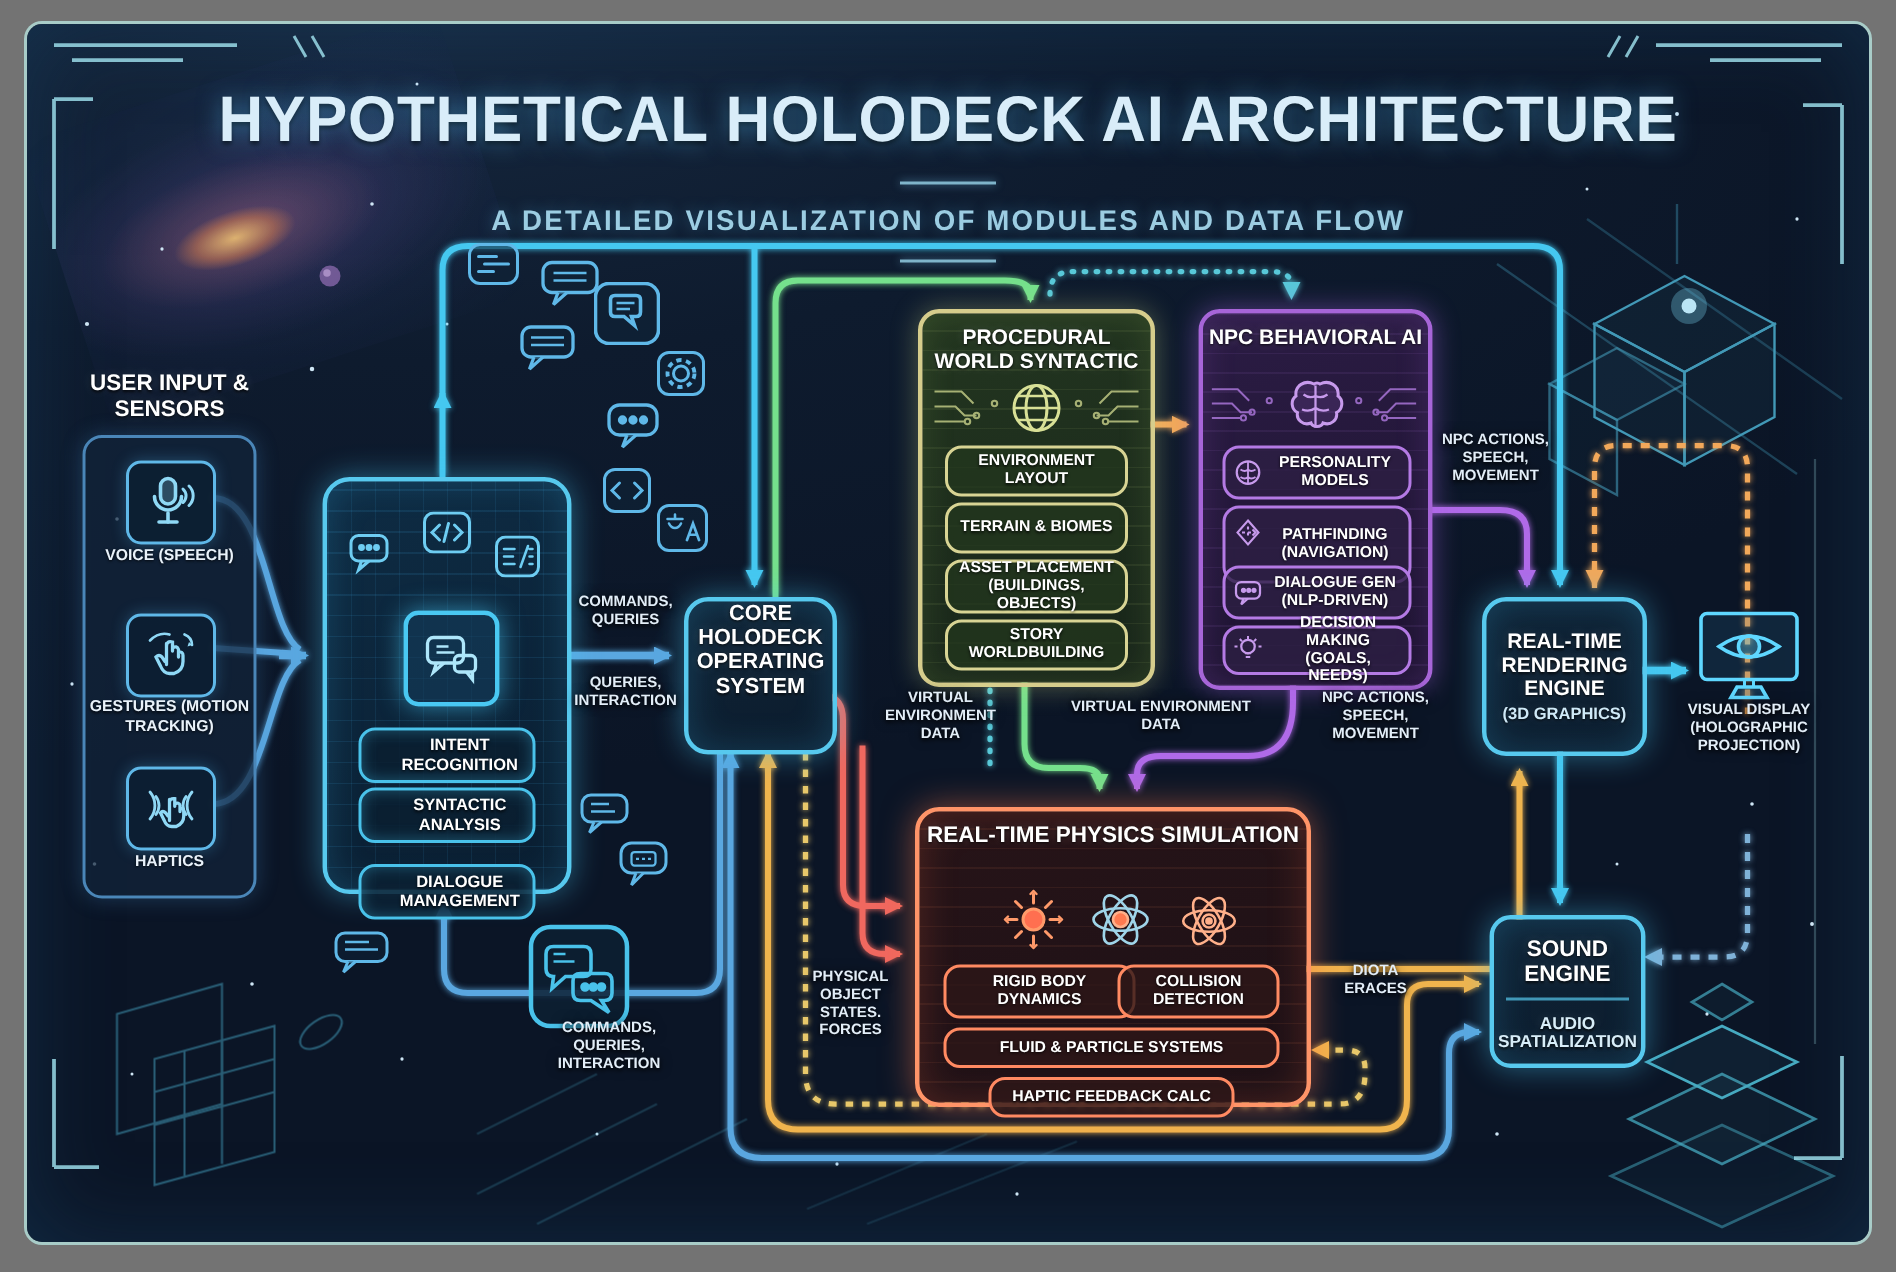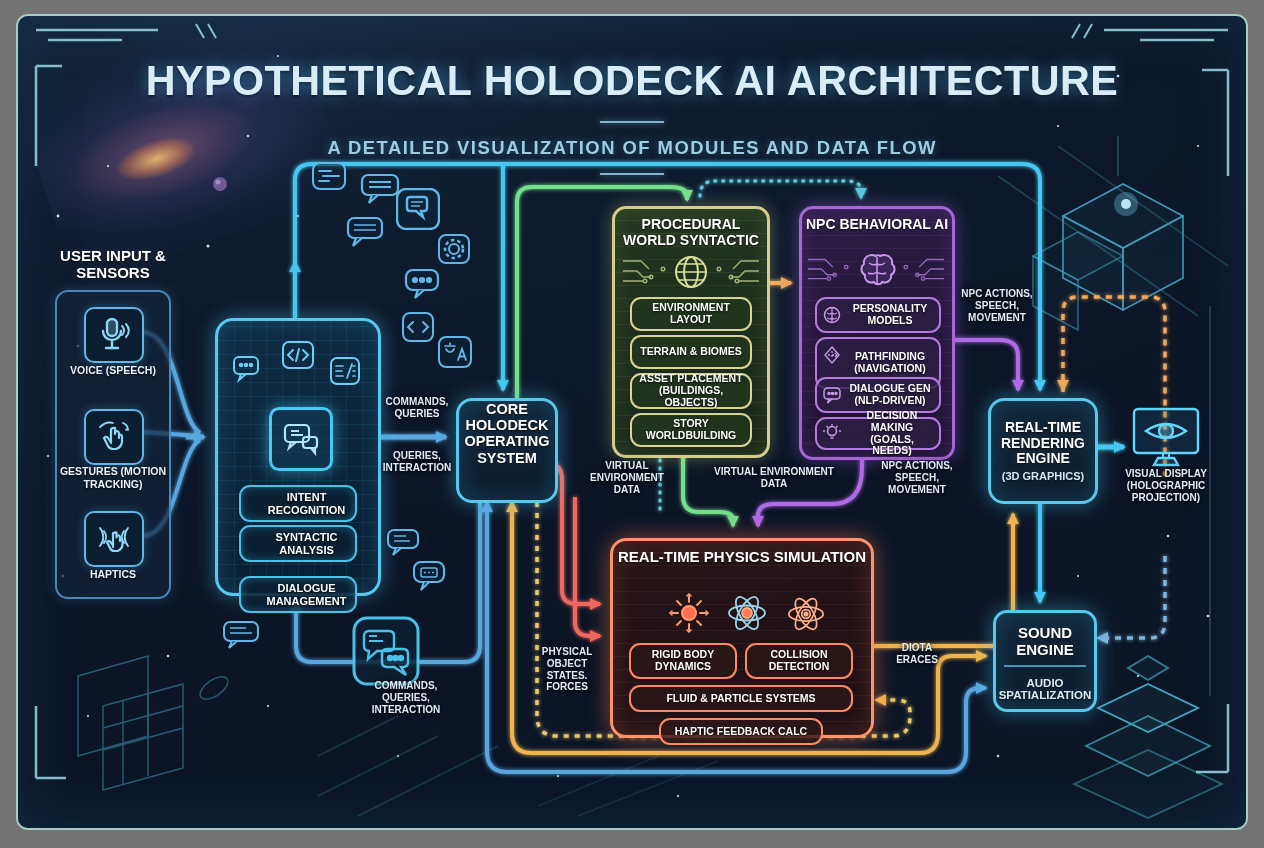--- a/index.html
+++ b/index.html
@@ -429,21 +429,21 @@
       </svg>
       <svg class="abs" style="left:172px;top:52px;" width="42" height="42" viewBox="0 0 44 44">
         <g stroke="#ffb08a" stroke-width="1.8" fill="none">
             <ellipse cx="22" cy="22" rx="18" ry="7.5"></ellipse>
             <ellipse cx="22" cy="22" rx="18" ry="7.5" transform="rotate(60 22 22)"></ellipse>
             <ellipse cx="22" cy="22" rx="18" ry="7.5" transform="rotate(120 22 22)"></ellipse>
             <circle cx="22" cy="22" r="4.5" fill="none"></circle>
             <circle cx="22" cy="22" r="1.8" fill="#ffb08a"></circle>
           </g>
       </svg>
-      <div class="pill opill" style="left:16px;top:102px;width:108px;height:36px;">RIGID BODY DYNAMICS</div>
+      <div class="pill opill" style="left:16px;top:102px;width:128px;height:36px;">RIGID BODY DYNAMICS</div>
       <div class="pill opill" style="left:132px;top:102px;width:108px;height:36px;">COLLISION DETECTION</div>
       <div class="pill opill" style="left:16px;top:144px;width:224px;height:27px;">FLUID &amp; PARTICLE SYSTEMS</div>
       <div class="pill opill" style="left:46px;top:177px;width:164px;height:27px;">HAPTIC FEEDBACK CALC</div>
     </div>
 
     <div class="module cyanbox z3" style="left:970px;top:382px;width:104px;height:100px;border-radius:16px;display:flex;flex-direction:column;align-items:center;justify-content:center;gap:3px;">
       <div class="mtitle" style="font-size:14px;width:92px;text-align:center;">REAL-TIME RENDERING ENGINE</div>
       <div class="mtitle" style="font-size:11px;width:92px;color:#cfe9f7;">(3D GRAPHICS)</div>
     </div>
 

